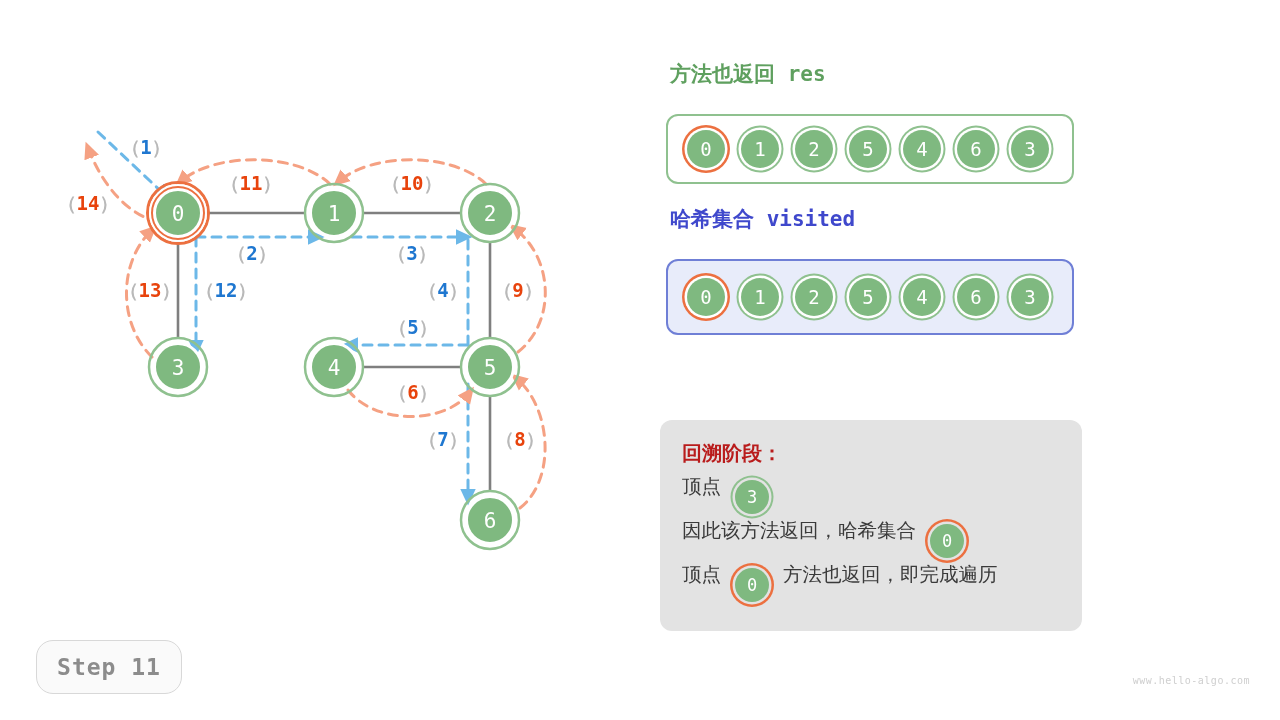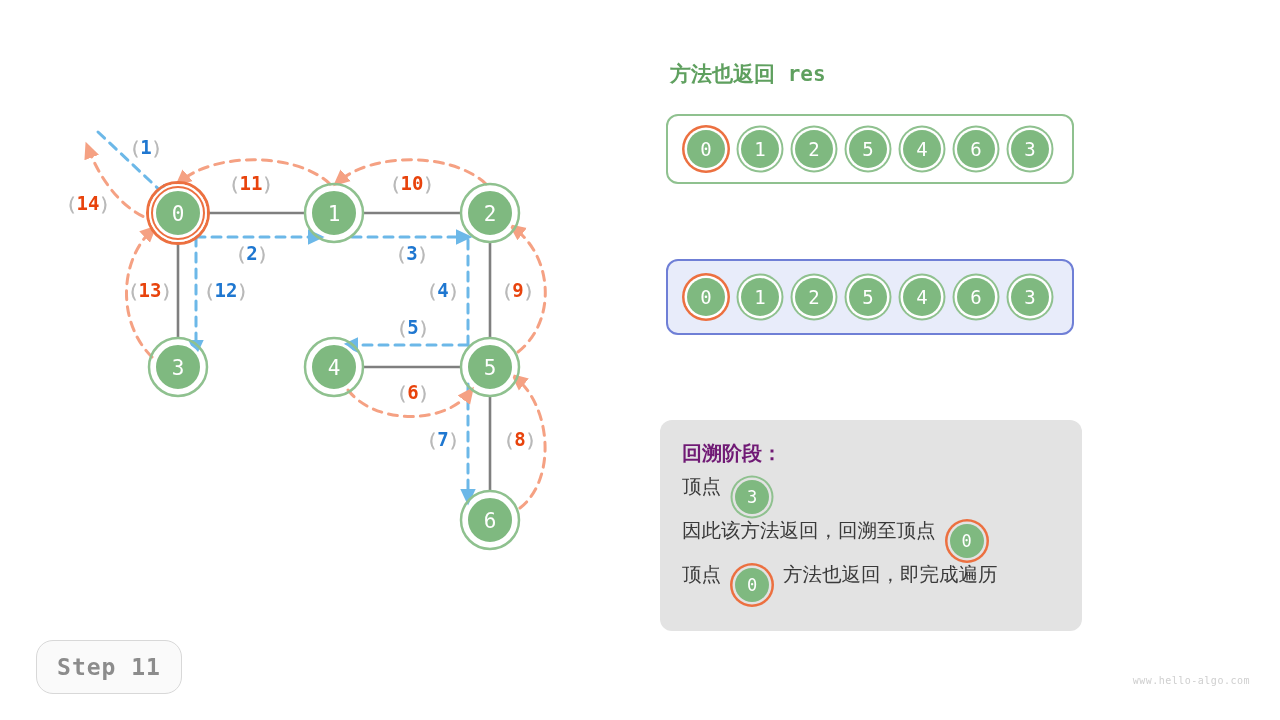--- a/index.html
+++ b/index.html
@@ -90,21 +90,21 @@
 
   
   #explain-box{
     position:absolute;left:660px;top:420px;
     width:422px;
     background:#e3e3e3;border-radius:12px;
     padding:20px 22px 22px 22px;
     box-sizing:border-box;
   }
   #explain-box .hdr{
-    font-size:20px;font-weight:bold;color:#701a75;margin-bottom:10px;
+    font-size:20px;font-weight:bold;color:#b91c1c;margin-bottom:10px;
   }
   .ex-line{
     display:flex;align-items:flex-start;
     font-size:19.5px;color:#3a3a3a;
     height:44px;white-space:nowrap;
   }
   .ex-line .t{line-height:1;}
   .ibadge{
     position:relative;display:inline-flex;
     width:40px;height:40px;flex:0 0 40px;
@@ -271,20 +271,23 @@
       <div class="chip">
         <div class="disc"></div>
         <div class="txt">6</div>
       </div>
       <div class="chip">
         <div class="disc"></div>
         <div class="txt">3</div>
       </div>
     </div>
 
+  <div class="panel" style="left:670px;top:205px;">
+    <div class="panel-title title-blue">哈希集合 visited</div>
+  </div>
   <div class="chip-box box-visited" style="position:absolute;left:666px;top:259px;width:408px;height:76px;" id="visited-box">
       <div class="chip active">
         <div class="disc"></div>
         <div class="txt">0</div>
       </div>
       <div class="chip">
         <div class="disc"></div>
         <div class="txt">1</div>
       </div>
       <div class="chip">
@@ -314,21 +317,21 @@
 
     <div class="ex-line">
       <span class="t">顶点</span>
       <span class="ibadge">
         <span class="disc"></span>
         <span class="txt">3</span>
       </span>
     </div>
 
     <div class="ex-line">
-      <span class="t">因此该方法返回，回溯至顶点</span>
+      <span class="t">因此该方法返回，哈希集合</span>
       <span class="ibadge active">
         <span class="disc"></span>
         <span class="txt">0</span>
       </span>
     </div>
 
     <div class="ex-line">
       <span class="t">顶点</span>
       <span class="ibadge active">
         <span class="disc"></span>

